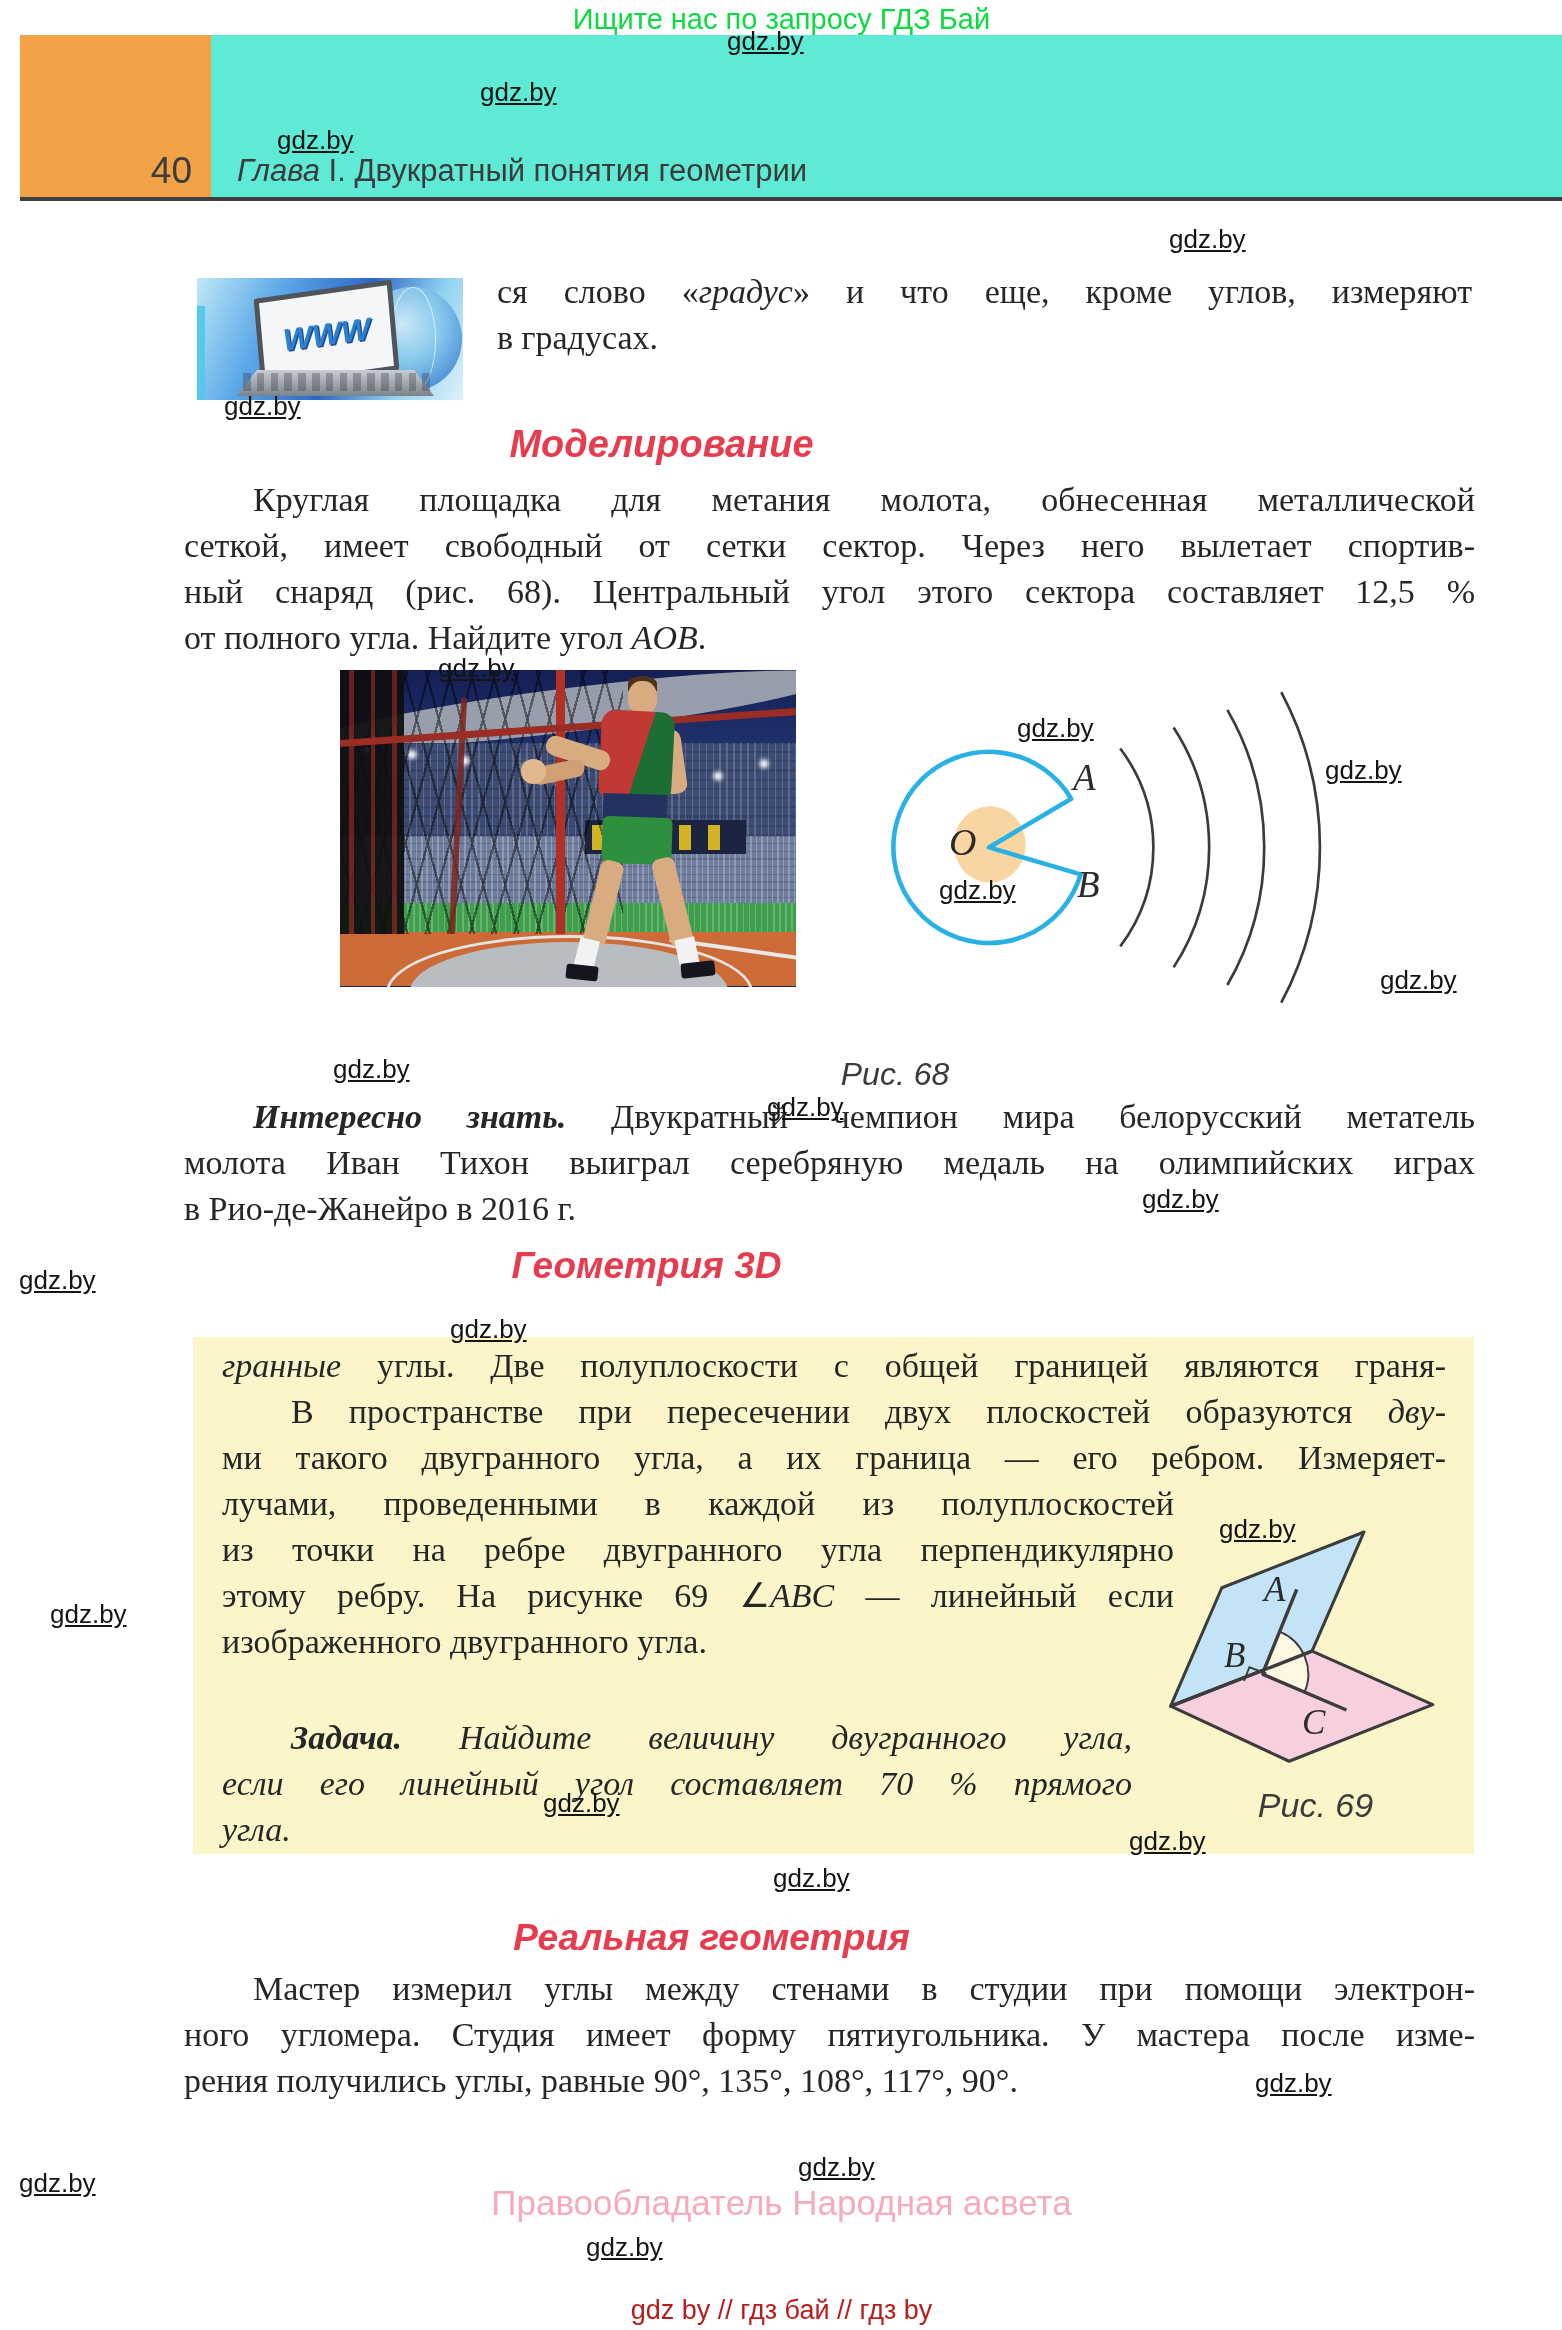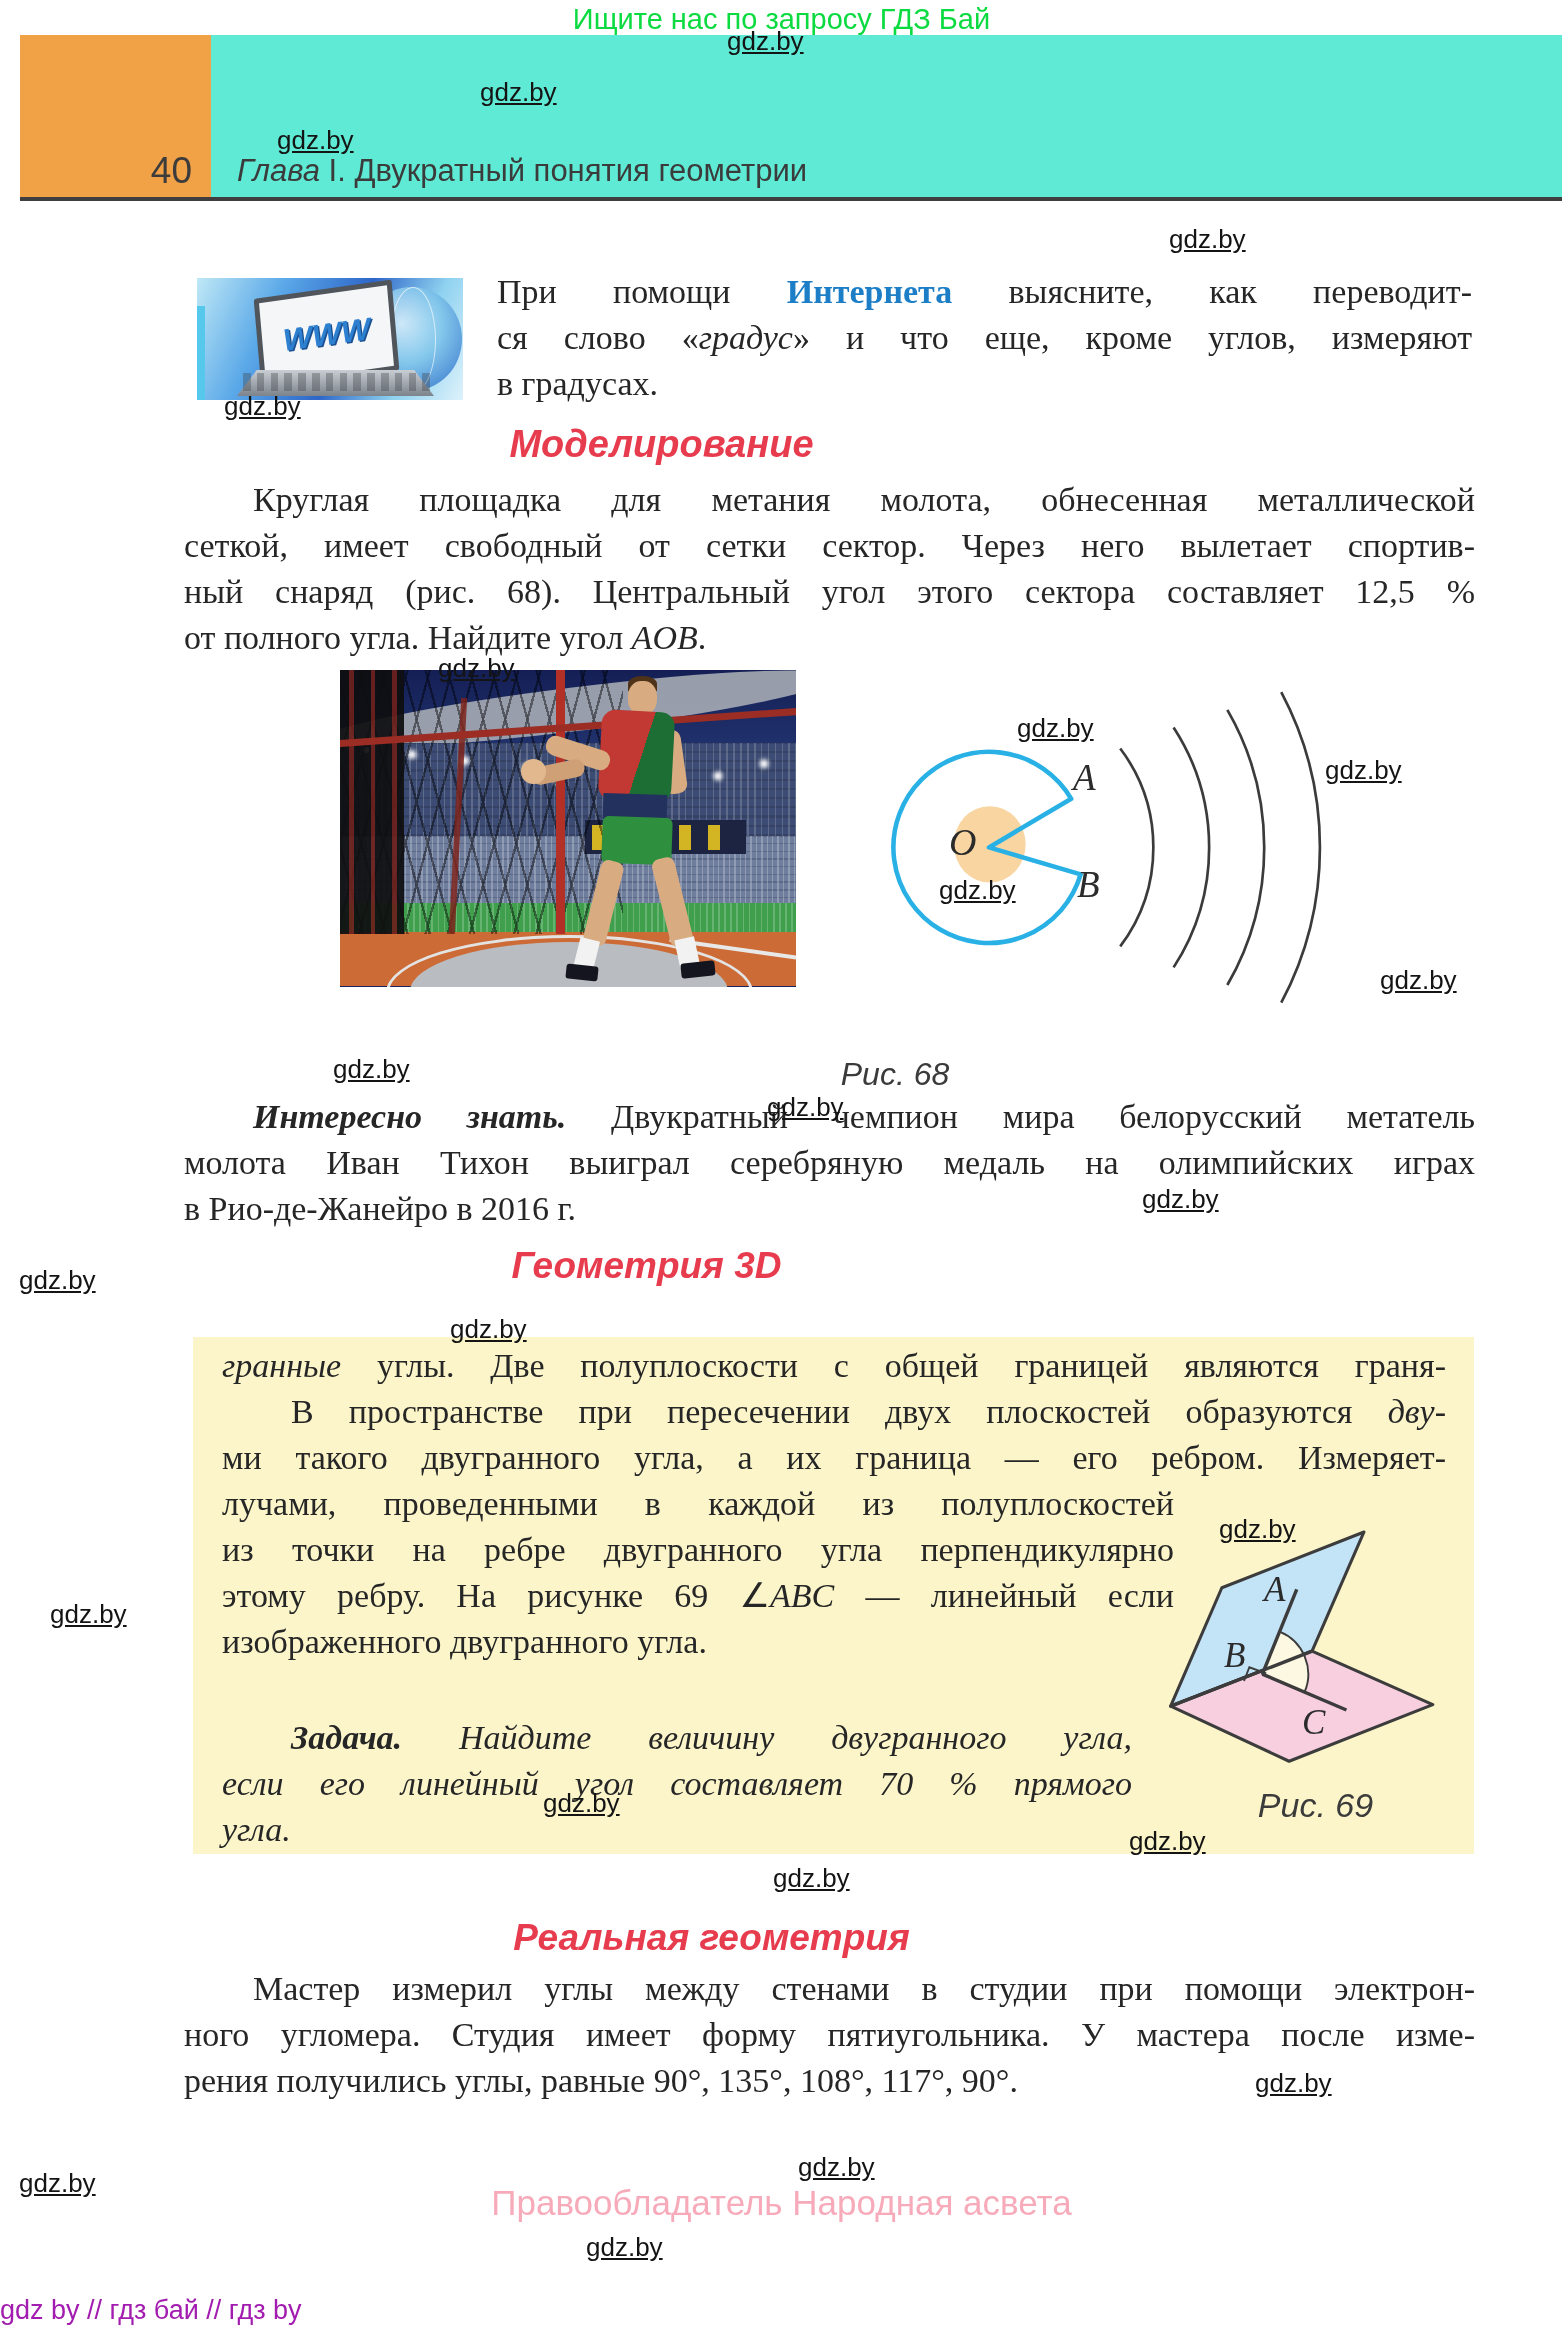--- a/index.html
+++ b/index.html
@@ -33,22 +33,22 @@
          color:#e73b4e;z-index:2;}
   
   .figcap{position:absolute;font:italic 32px/37px "Liberation Sans",sans-serif;color:#3b3b3b;text-align:center;z-index:2;}
   
   .flabel{position:absolute;font:italic 37px/38px "Liberation Serif",serif;color:#2b2b2b;z-index:4;}
   
   .ybox{position:absolute;left:193px;top:1337px;width:1281px;height:517px;background:#fbf5c9;z-index:1;}
   
   .pub{position:absolute;top:2183px;left:0;width:100%;text-align:center;
        font:35px/40px "Liberation Sans",sans-serif;color:#f7abba;z-index:2;}
-  .links{position:absolute;top:2295px;left:0;width:100%;text-align:left;
-       font:27px/31px "Liberation Sans",sans-serif;color:#a21caf;z-index:2;}
+  .links{position:absolute;top:2295px;left:0;width:100%;text-align:center;
+       font:27px/31px "Liberation Sans",sans-serif;color:#b91c1c;z-index:2;}
   
   .laptop{position:absolute;left:197px;top:278px;width:266px;height:122px;overflow:hidden;z-index:1;
           background:linear-gradient(115deg,#bfe8f6 0%,#5aa8e8 28%,#2e66c8 55%,#8fd2f0 78%,#def2fb 100%);}
   .laptop .strip{position:absolute;left:0;top:27.5px;width:7.7px;height:95px;background:#56c8ec;}
   .laptop .globe{position:absolute;left:164px;top:9.2px;width:101px;height:104px;border-radius:50%;
           background:radial-gradient(circle at 40% 35%,#dff2fc 0%,#7fc4ea 45%,#3a7fd0 80%);opacity:.85;}
   .laptop .meri{position:absolute;left:193px;top:9.2px;width:44px;height:104px;border-radius:50%;
           border:1.5px solid rgba(255,255,255,.65);}
   .laptop .scr{position:absolute;left:60px;top:10.7px;width:129px;height:81px;background:#f4f6f8;
           border:5.4px solid #50555b;border-radius:3.1px;transform:rotate(-5deg) skewY(-3deg);
@@ -158,21 +158,20 @@
   <div class="globe"></div>
   <div class="meri"></div>
   <div class="scr">
       <span>WWW</span>
     </div>
   <div class="base"></div>
   <div class="keys"></div>
 </div>
 
 <div class="para" style="left:497px;top:269px;width:975px;">
-    <div class="pline"><span>При помощи </span><span class="blue">Интернета</span><span> выясните, как переводит-</span></div>
     <div class="pline"><span>ся слово «</span><span class="i">градус</span><span>» и что еще, кроме углов, измеряют</span></div>
     <div class="pline left"><span>в градусах.</span></div>
   </div>
 
 <div class="rhead" style="left:306px;top:422px;width:711px;">Моделирование</div>
 
 <div class="para" style="left:184px;top:477px;width:1291px;">
     <div class="pline indent"><span>Круглая площадка для метания молота, обнесенная металлической</span></div>
     <div class="pline"><span>сеткой, имеет свободный от сетки сектор. Через него вылетает спортив-</span></div>
     <div class="pline"><span>ный снаряд (рис. 68). Центральный угол этого сектора составляет 12,5 %</span></div>

